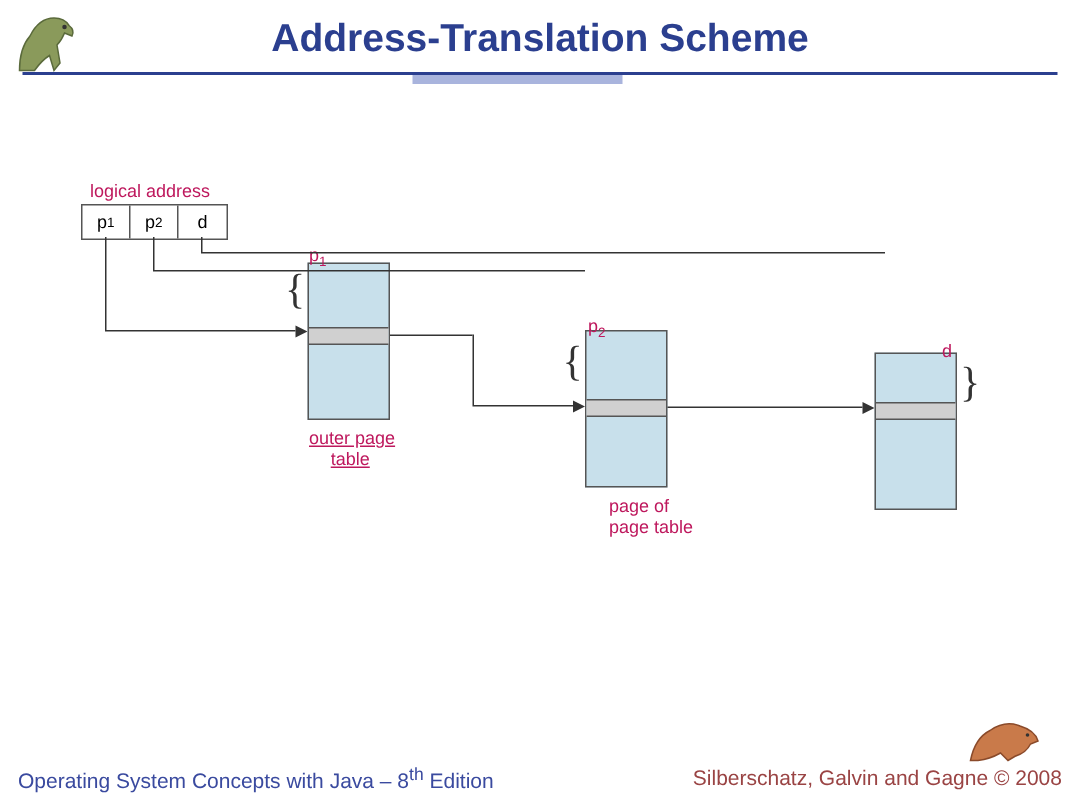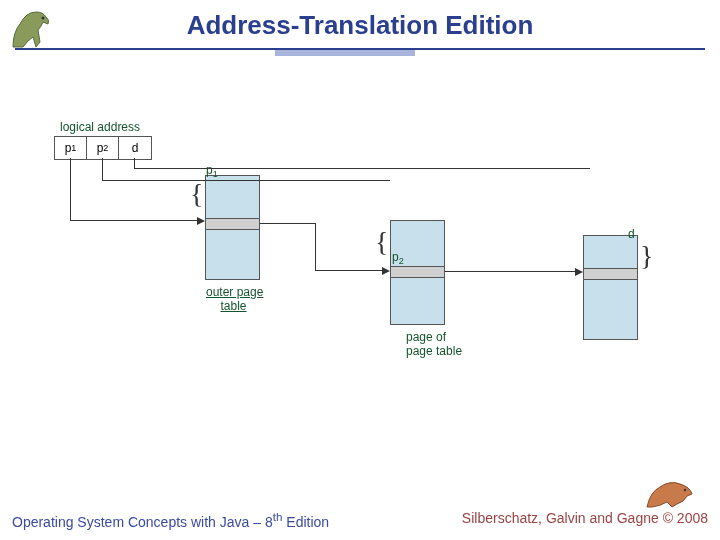--- a/index.html
+++ b/index.html
@@ -51,21 +51,21 @@
   .diagram {
     position: absolute;
     left: 40px;
     top: 120px;
     width: 640px;
     height: 320px;
   }
   .label {
     position: absolute;
     font-size: 12px;
-    color: #14532d;
+    color: #be185d;
     font-family: Arial, sans-serif;
   }
   .sub { font-size: 9px; vertical-align: sub; }
   .addr-box {
     position: absolute;
     border: 1px solid #555;
     background: #fff;
     display: flex;
   }
   .addr-cell {
@@ -132,21 +132,21 @@
 </head>
 <body>
 
 <div class="header">
   <div class="dino-top">
     <svg viewBox="0 0 50 50">
       <path d="M5 45 Q5 30 12 22 Q18 10 28 10 Q35 10 38 15 Q42 18 40 22 L35 20 Q33 25 30 28 L32 40 L28 45 L25 35 Q20 38 15 45 Z" fill="#8a9a5b" stroke="#5a6a3b" stroke-width="1"></path>
       <circle cx="35" cy="16" r="1.5" fill="#333"></circle>
     </svg>
   </div>
-  <div class="title">Address-Translation Edition</div>
+  <div class="title">Address-Translation Scheme</div>
   <div class="rule-line"></div>
   <div class="rule-sub"></div>
 </div>
 
 <div class="diagram">
 
   <div class="label" style="left:20px; top:0;">logical address</div>
   <div class="addr-box" style="left:14px; top:16px;">
     <div class="addr-cell">
         <span>p</span>
@@ -179,21 +179,21 @@
   <div class="arrow-line" style="left:275px; top:150px; width:67px; height:1px;"></div>
   <div class="arrow-head-r" style="left:342px; top:146.5px;"></div>
 
   <div class="arrow-line" style="left:62px; top:38px; width:1px; height:22px;"></div>
   <div class="arrow-line" style="left:62px; top:60px; width:288px; height:1px;"></div>
 
   <div class="table-box" style="left:350px; top:100px; width:55px; height:105px;">
     <div class="slot" style="top:45px; height:12px;"></div>
   </div>
   <div class="brace" style="left:335px; top:108px;">{</div>
-  <div class="label" style="left:352px; top:90px;margin-top:40px;"><span>p</span><span class="sub">2</span></div>
+  <div class="label" style="left:352px; top:90px;"><span>p</span><span class="sub">2</span></div>
   <div class="label" style="left:366px; top:210px; text-align:left; width:55px; white-space:pre;">page of
 page table</div>
 
   <div class="arrow-line" style="left:405px; top:151px; width:130px; height:1px;"></div>
   <div class="arrow-head-r" style="left:535px; top:147.5px;"></div>
 
   <div class="arrow-line" style="left:94px; top:38px; width:1px; height:10px;"></div>
   <div class="arrow-line" style="left:94px; top:48px; width:456px; height:1px;"></div>
 
   <div class="table-box" style="left:543px; top:115px; width:55px; height:105px;">

